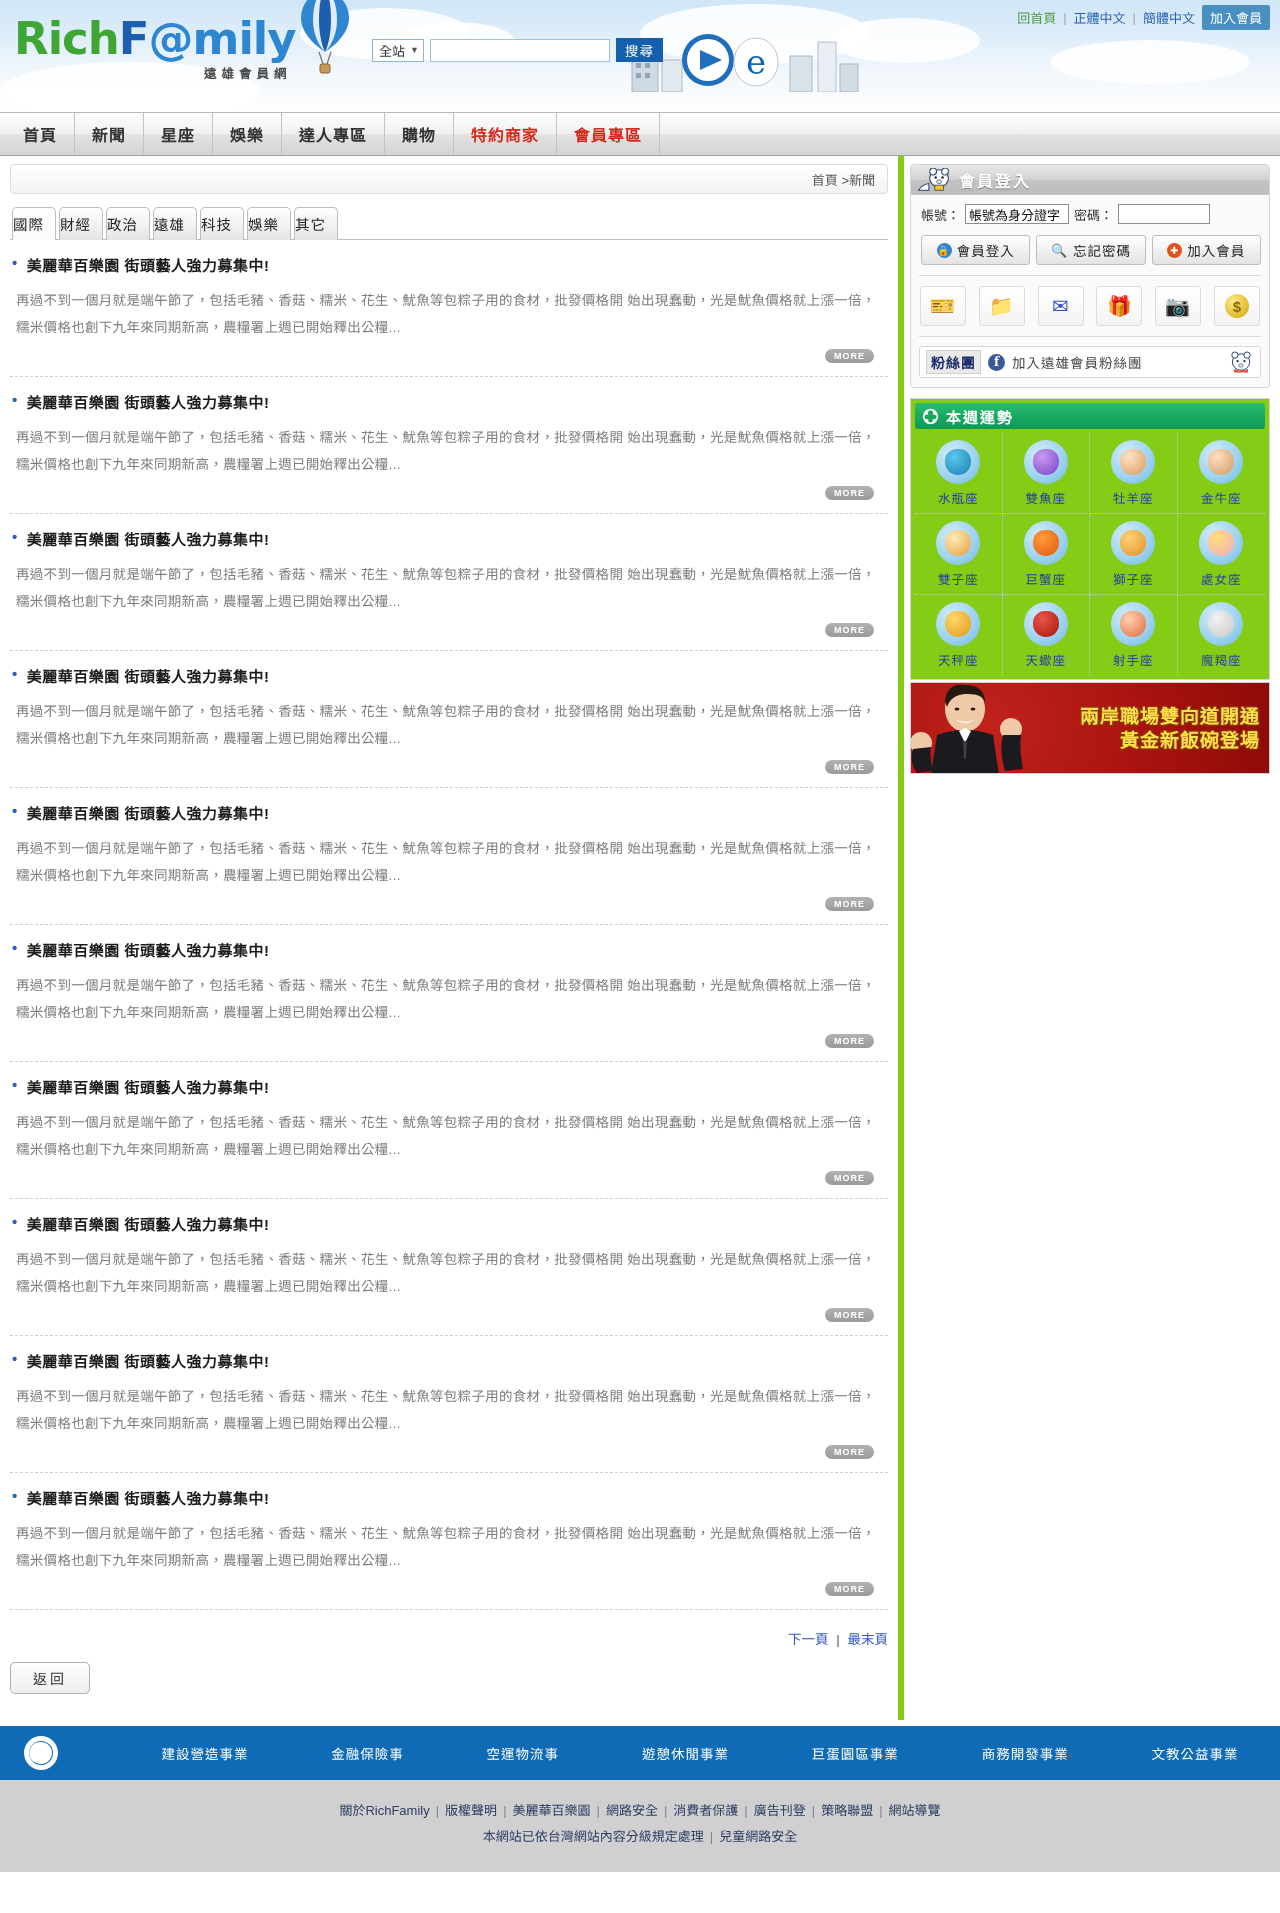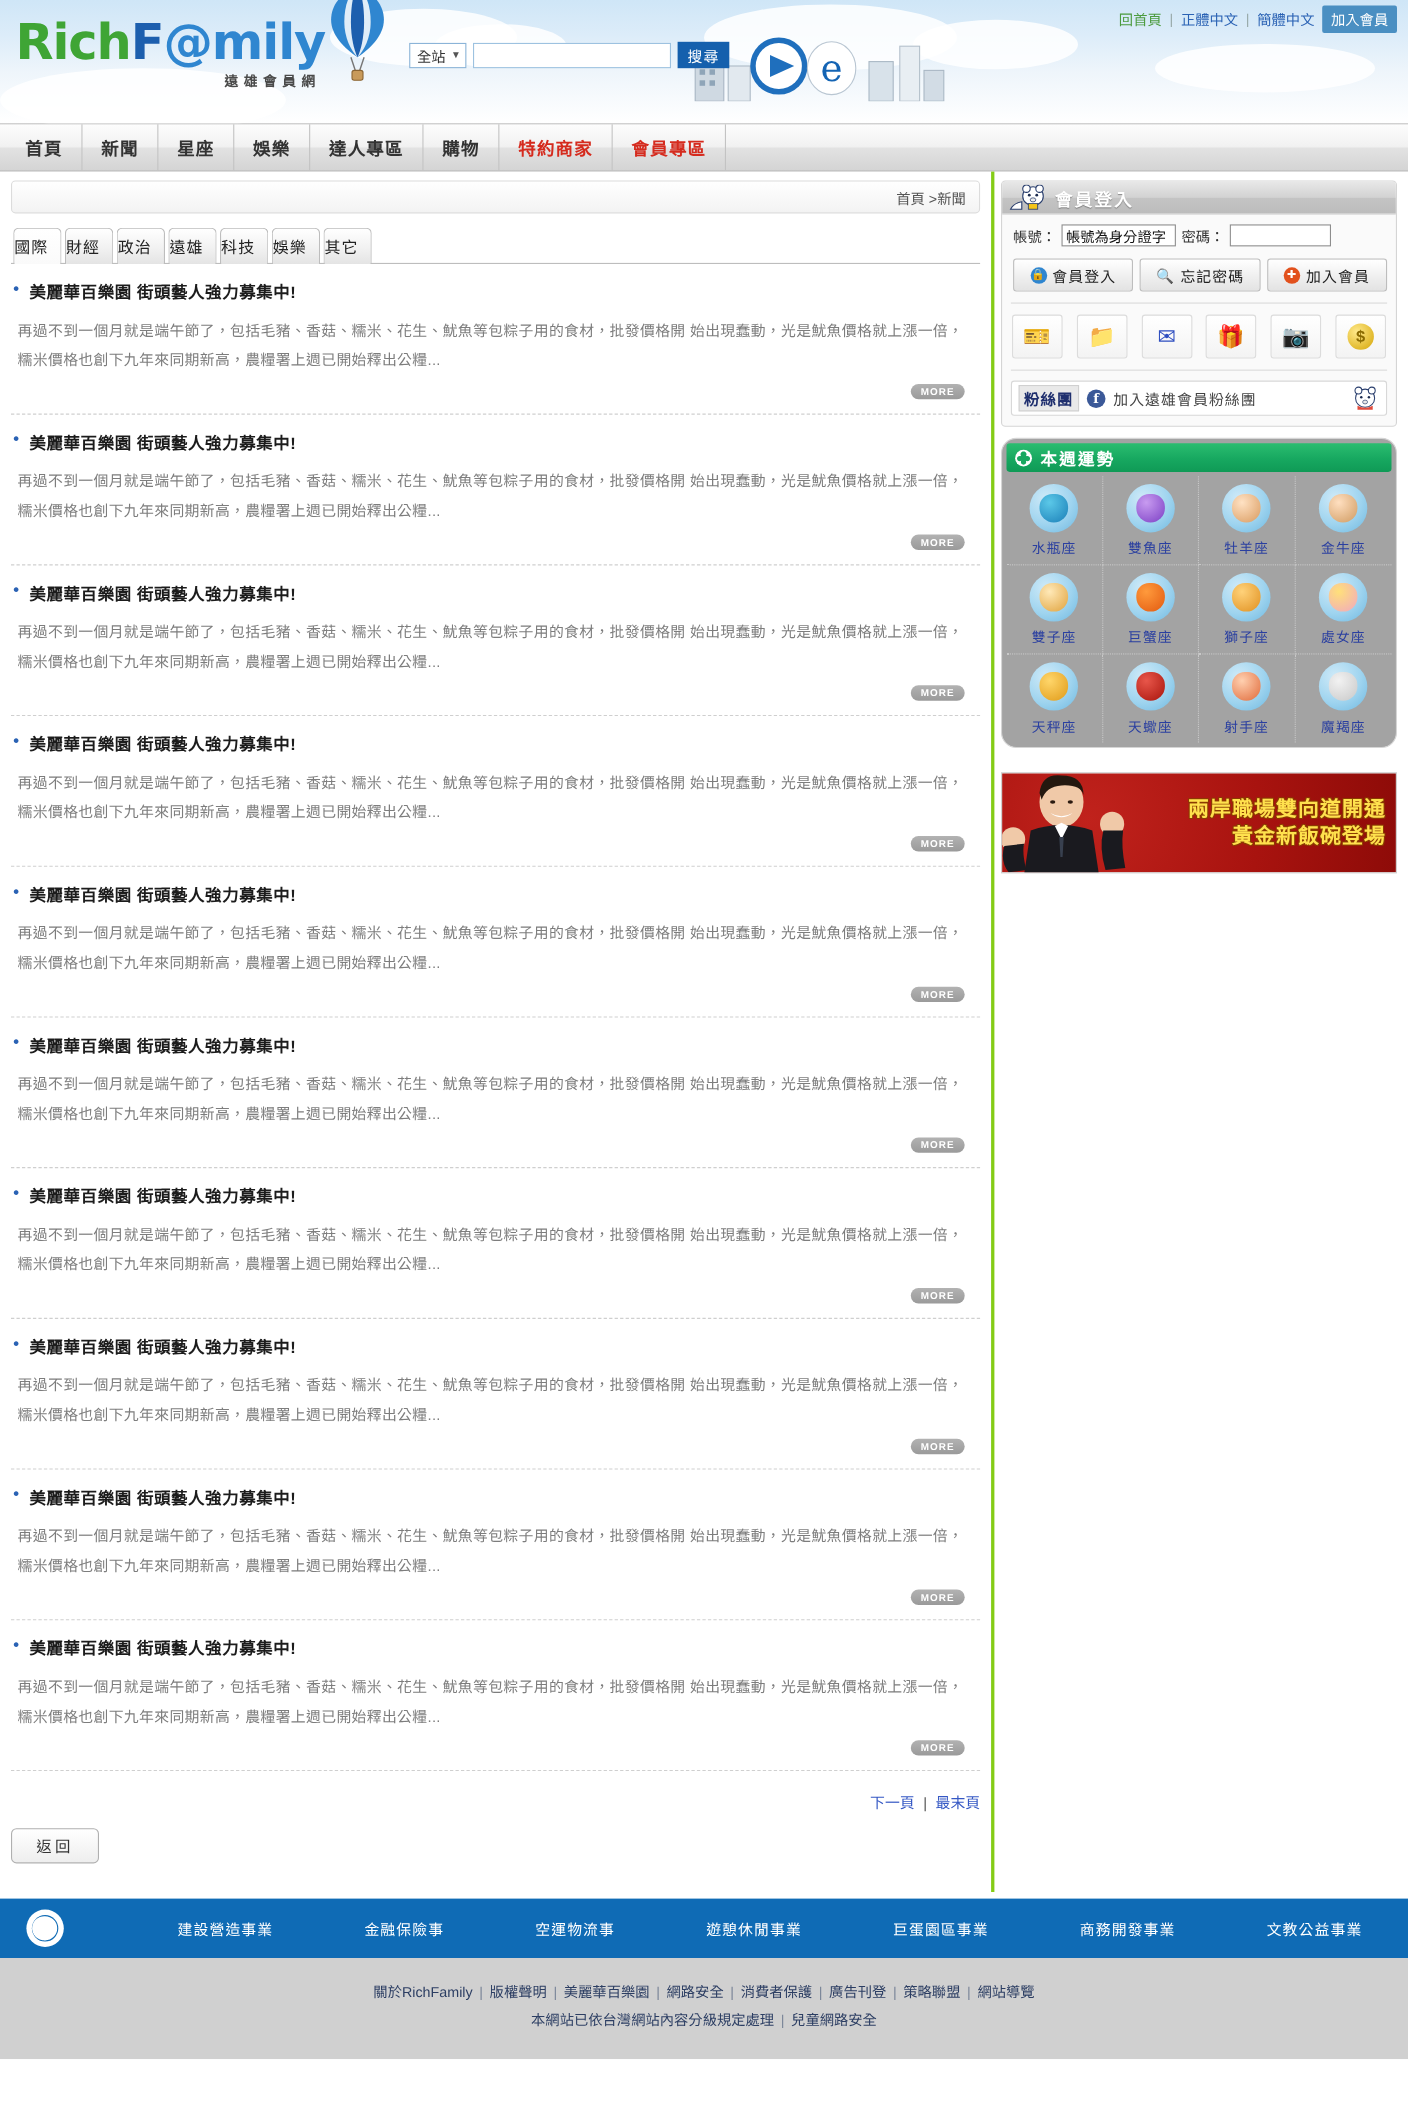--- a/index.html
+++ b/index.html
@@ -271,21 +271,21 @@
     border-radius: 5px;
     background: linear-gradient(to bottom, #ffffff, #eeeeee);
     padding: 5px 22px;
     font-size: 14px;
     color: #333;
     cursor: pointer;
     letter-spacing: 3px;
   }
 
   
-  .main-col { border-right: 3px solid #84cc16; }
+  .main-col { border-right: 6px solid #84cc16; }
 
   
   .panel {
     border: 1px solid #d5d5d5;
     border-radius: 4px;
     background: #fafafa;
     margin-bottom: 10px;
     overflow: hidden;
   }
   .panel-hd {
@@ -391,23 +391,23 @@
     background: #3b5998; color: #fff;
     font-size: 12px; font-weight: bold;
     display: flex; align-items: center; justify-content: center;
     font-family: "DejaVu Serif", serif;
   }
   .fan-text { font-size: 13.5px; color: #444; letter-spacing: 1px; flex: 1; }
 
   
   .horo-panel {
     border: 1px solid #d5d5d5;
-    border-radius: 14px;
-    background: #a3a3a3;
-    margin-bottom: 22px;
+    border-radius: 0;
+    background: #84cc16;
+    margin-bottom: 2px;
     overflow: hidden;
   }
   .horo-hd {
     height: 26px;
     margin: 4px 4px 0 4px;
     border-radius: 3px;
     background: linear-gradient(to bottom, #2bbd70 0%, #17a860 55%, #0f9a56 100%);
     display: flex; align-items: center;
     padding-left: 7px;
     gap: 7px;

